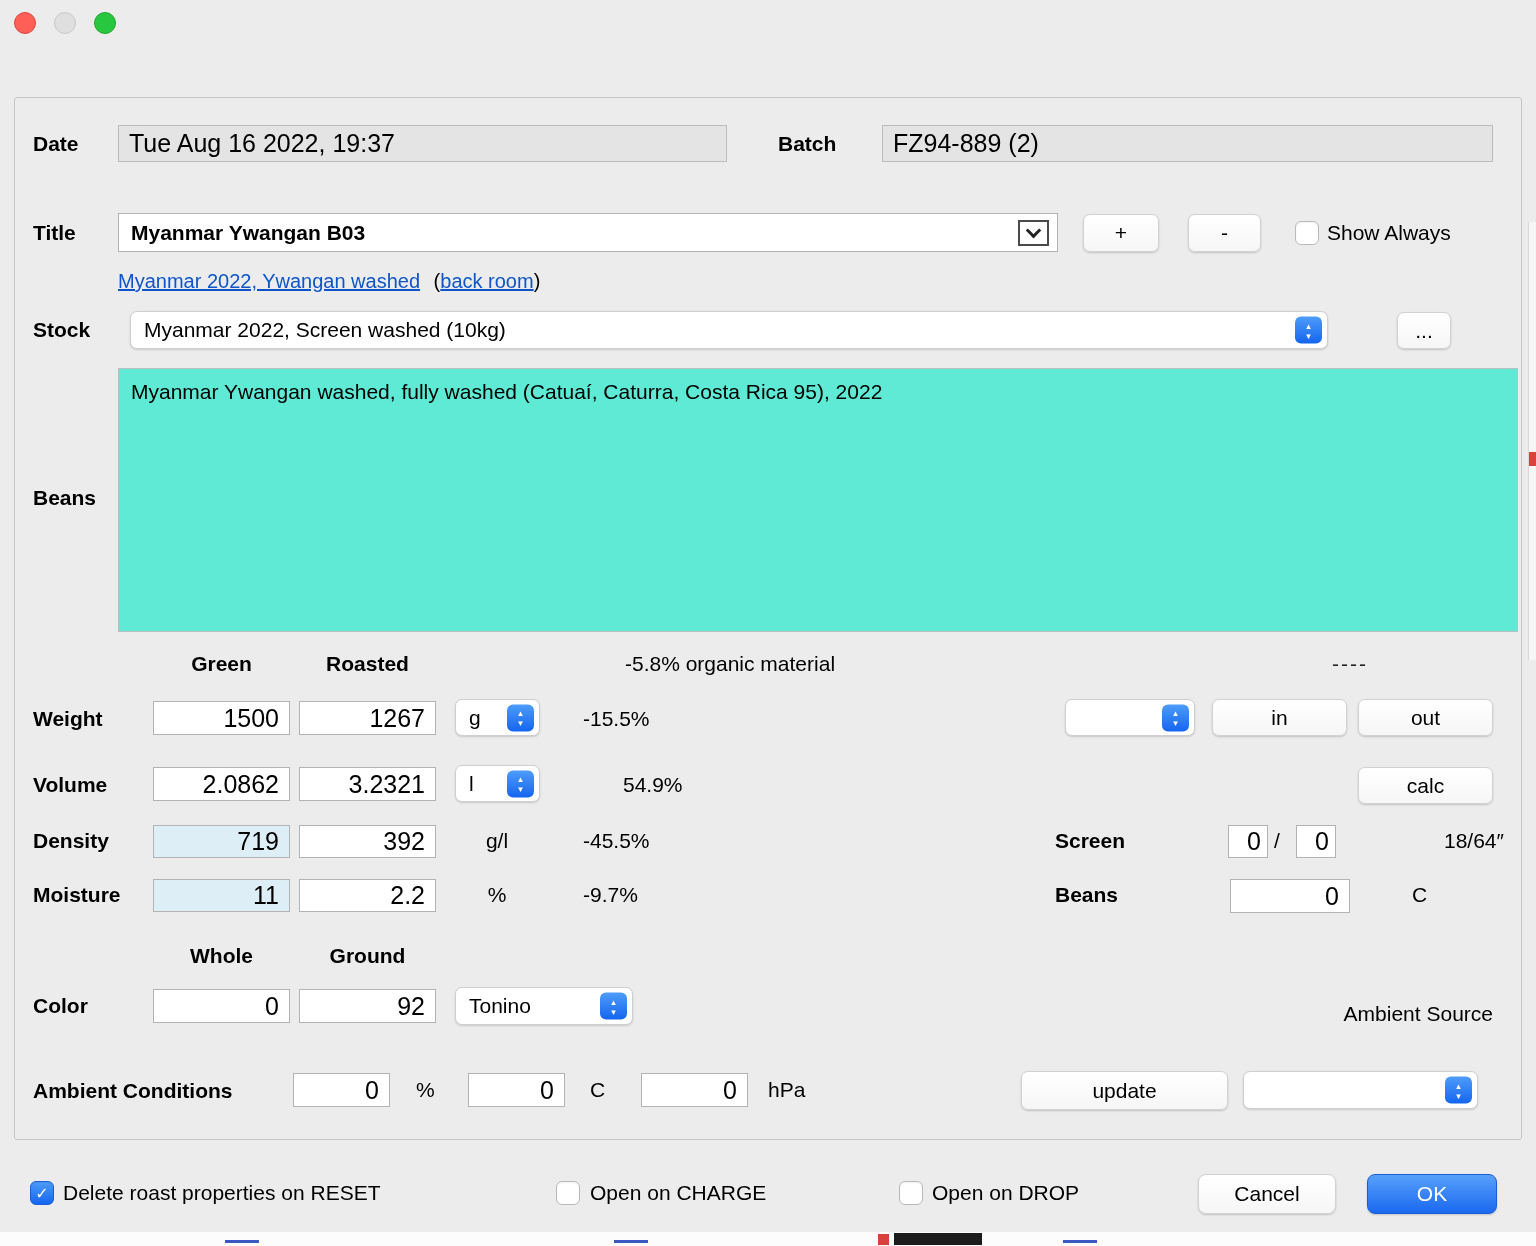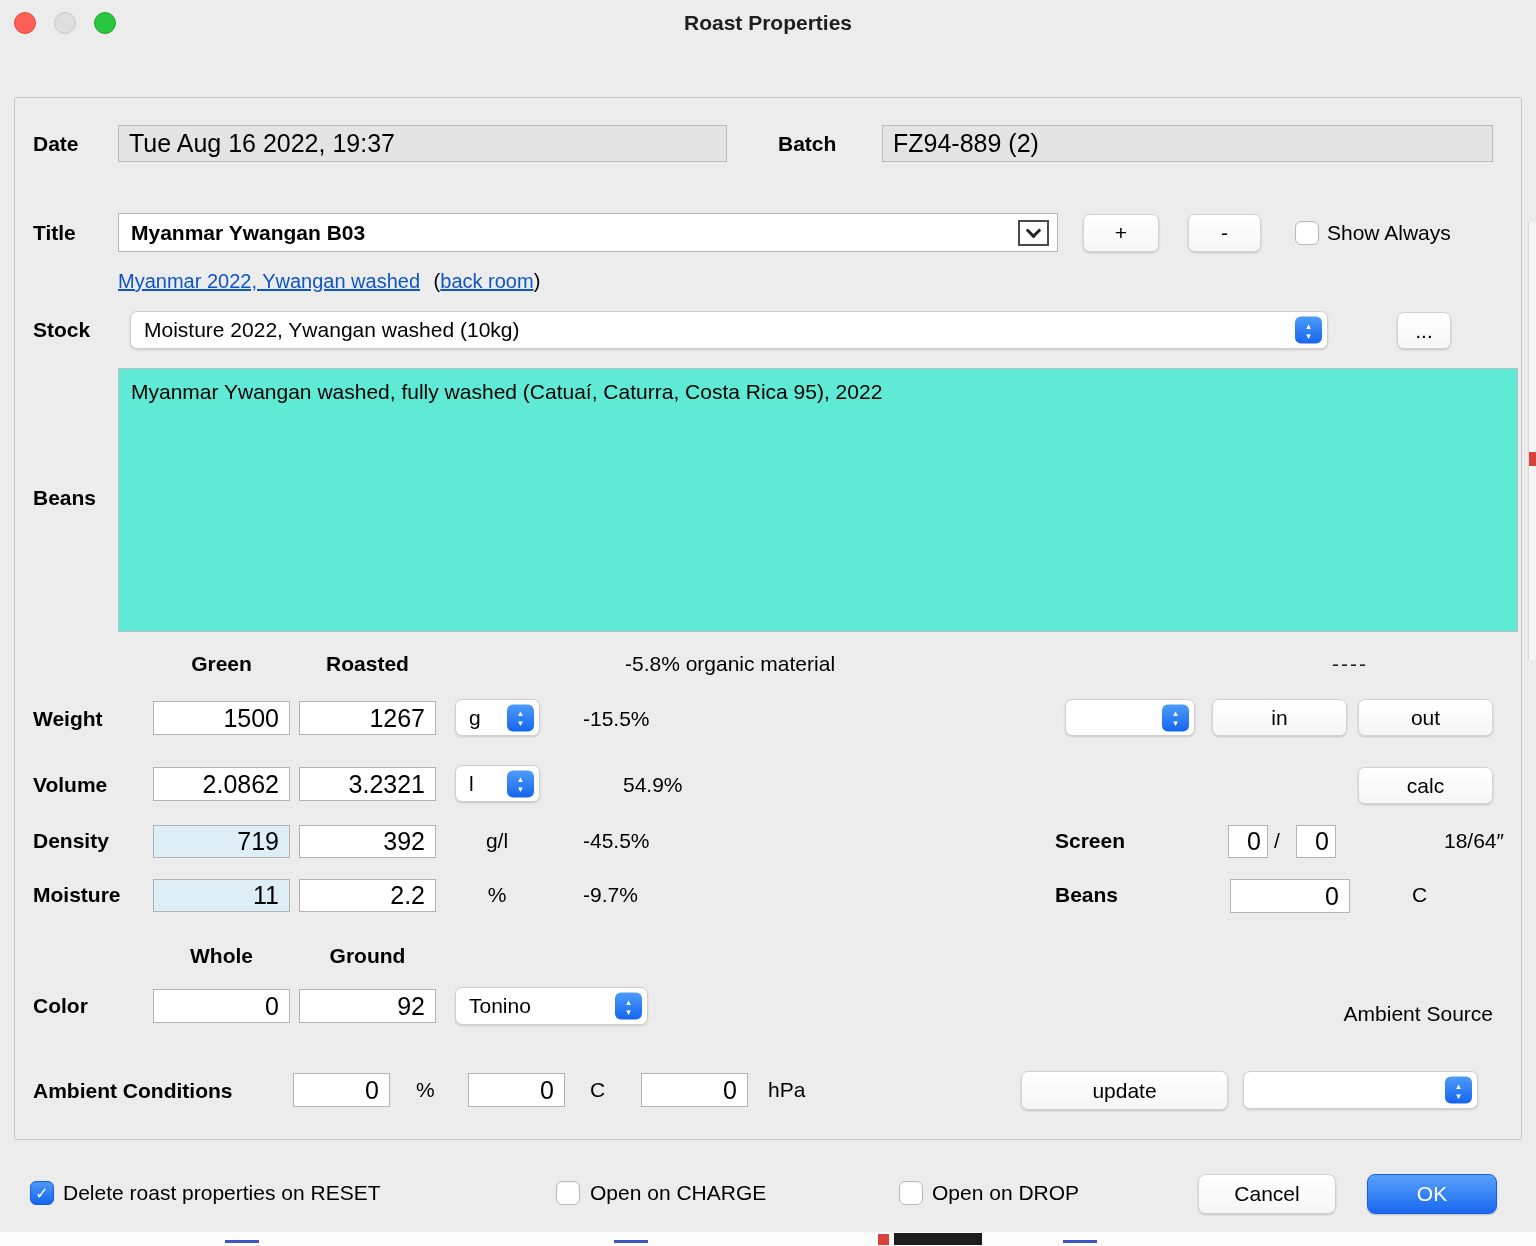--- a/index.html
+++ b/index.html
@@ -51,21 +51,20 @@
   .frag { position: absolute; }
 </style>
 </head>
 <body>
 
 <div class="window">
 
   <div class="light" style="left:14px; background:#ff5f57; border:1px solid #e14640;"></div>
   <div class="light" style="left:54px; background:#dfdfdf; border:1px solid #c9c9c9;"></div>
   <div class="light" style="left:94px; background:#29c73f; border:1px solid #1ea92f;"></div>
-  <div class="titlebar-title">Roast Properties</div>
 
   <div class="panel"></div>
 
 
   <div class="lbl" style="left:33px; top:125px; line-height:37px;">Date</div>
   <div class="fld ro" style="left:118px; top:125px; width:609px; height:37px;">Tue Aug 16 2022, 19:37</div>
   <div class="lbl" style="left:778px; top:125px; line-height:37px;">Batch</div>
   <div class="fld ro" style="left:882px; top:125px; width:611px; height:37px;">FZ94-889 (2)</div>
 
   <div class="lbl" style="left:33px; top:214px; line-height:38px;">Title</div>
@@ -80,21 +79,21 @@
   <div class="cb" style="left:1295px; top:221px;"></div>
   <div class="txt" style="left:1327px; top:214px; line-height:38px;">Show Always</div>
 
   <div class="abs" style="left:118px; top:270px; font-size:20px; white-space:nowrap;">
     <span class="link">Myanmar 2022, Ywangan washed</span>
     <span style="margin-left:8px;">(</span><span class="link">back room</span><span>)</span>
   </div>
 
   <div class="lbl" style="left:33px; top:311px; line-height:38px;">Stock</div>
   <div class="sel" style="left:130px; top:311px; width:1198px; height:38px;">
-    <span>Moisture 2022, Ywangan washed (10kg)</span>
+    <span>Myanmar 2022, Screen washed (10kg)</span>
     <span class="stepper">
         <span>▴</span>
         <span>▾</span>
       </span>
   </div>
   <div class="btn" style="left:1397px; top:312px; width:54px; height:37px;">...</div>
 
   <div class="lbl" style="left:33px; top:486px;">Beans</div>
   <div class="beans-area">Myanmar Ywangan washed, fully washed (Catuaí, Caturra, Costa Rica 95), 2022</div>
 
@@ -155,21 +154,21 @@
   <div class="lbl" style="left:1055px; top:878px; line-height:34px;">Beans</div>
   <div class="fld num" style="left:1230px; top:879px; width:120px; height:34px;">0</div>
   <div class="txt" style="left:1412px; top:878px; line-height:34px;">C</div>
 
   <div class="lbl" style="left:153px; top:944px; width:137px; text-align:center;">Whole</div>
   <div class="lbl" style="left:299px; top:944px; width:137px; text-align:center;">Ground</div>
 
   <div class="lbl" style="left:33px; top:988px; line-height:36px;">Color</div>
   <div class="fld num" style="left:153px; top:989px; width:137px; height:34px;">0</div>
   <div class="fld num" style="left:299px; top:989px; width:137px; height:34px;">92</div>
-  <div class="sel" style="left:455px; top:987px; width:193px; height:38px;">
+  <div class="sel" style="left:455px; top:987px; width:178px; height:38px;">
     <span>Tonino</span>
     <span class="stepper">
         <span>▴</span>
         <span>▾</span>
       </span>
   </div>
   <div class="txt" style="left:1295px; top:1002px; width:198px; text-align:right;">Ambient Source</div>
 
   <div class="lbl" style="left:33px; top:1072px; line-height:38px;">Ambient Conditions</div>
   <div class="fld num" style="left:293px; top:1073px; width:97px; height:34px;">0</div>

